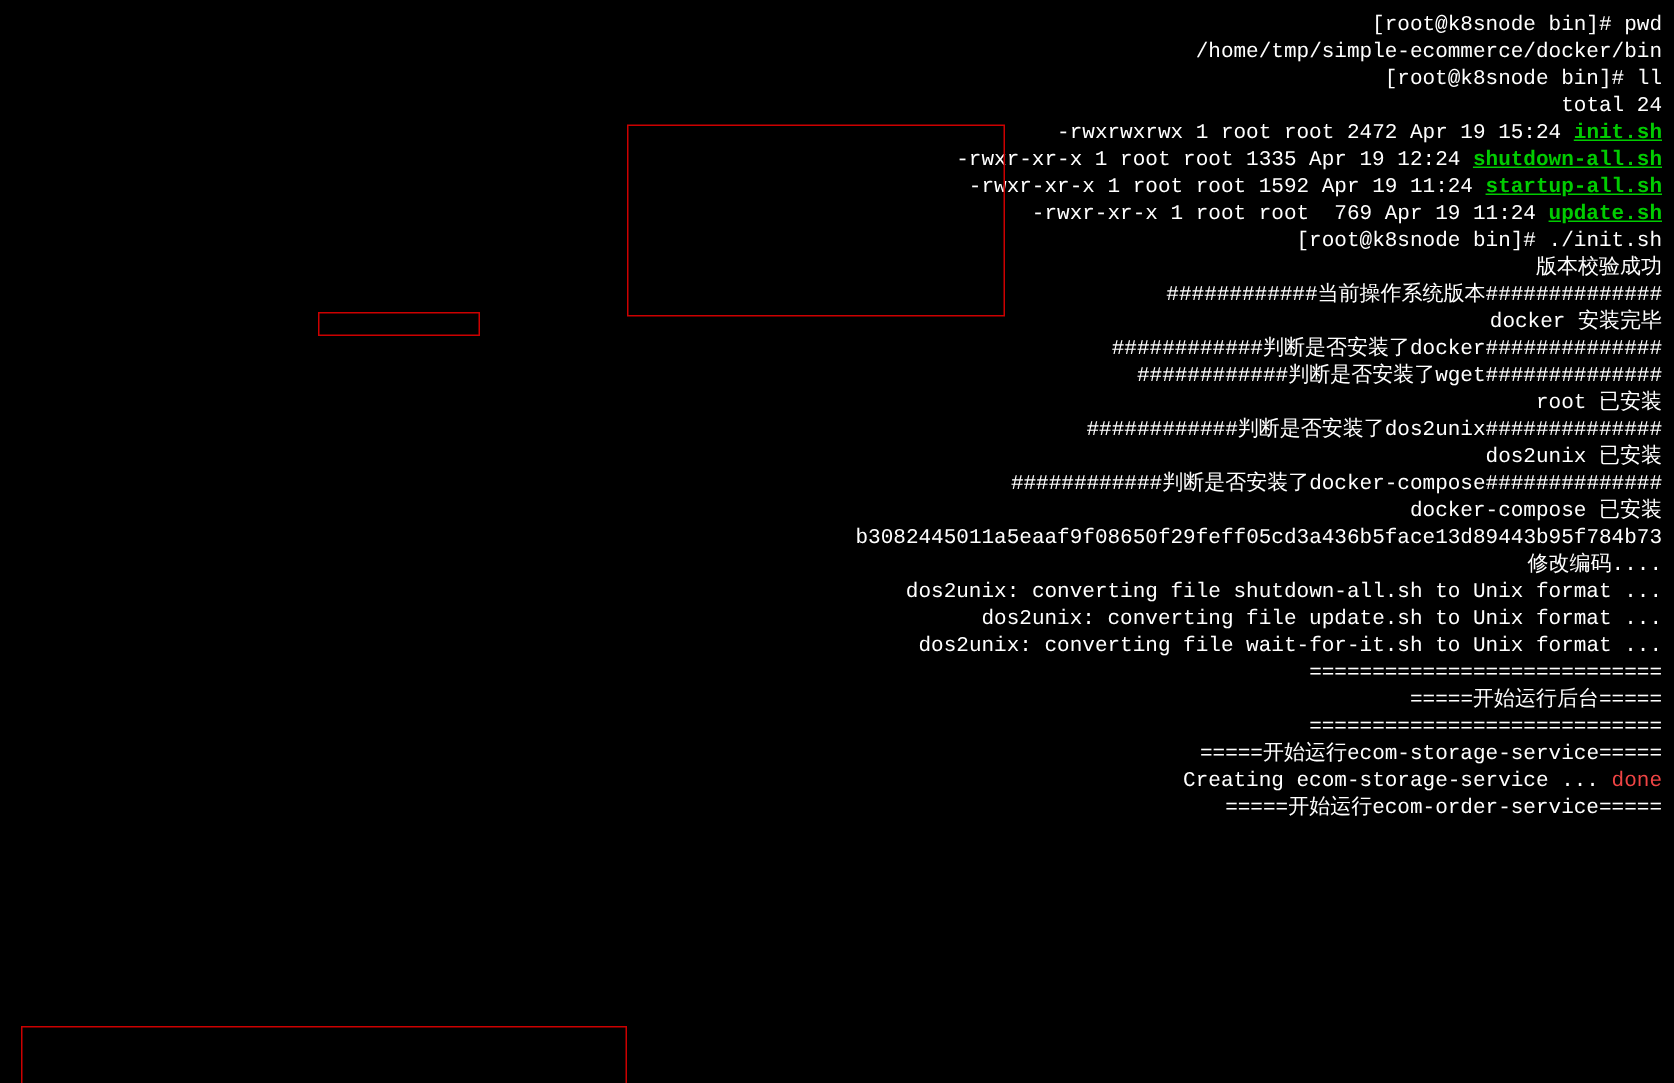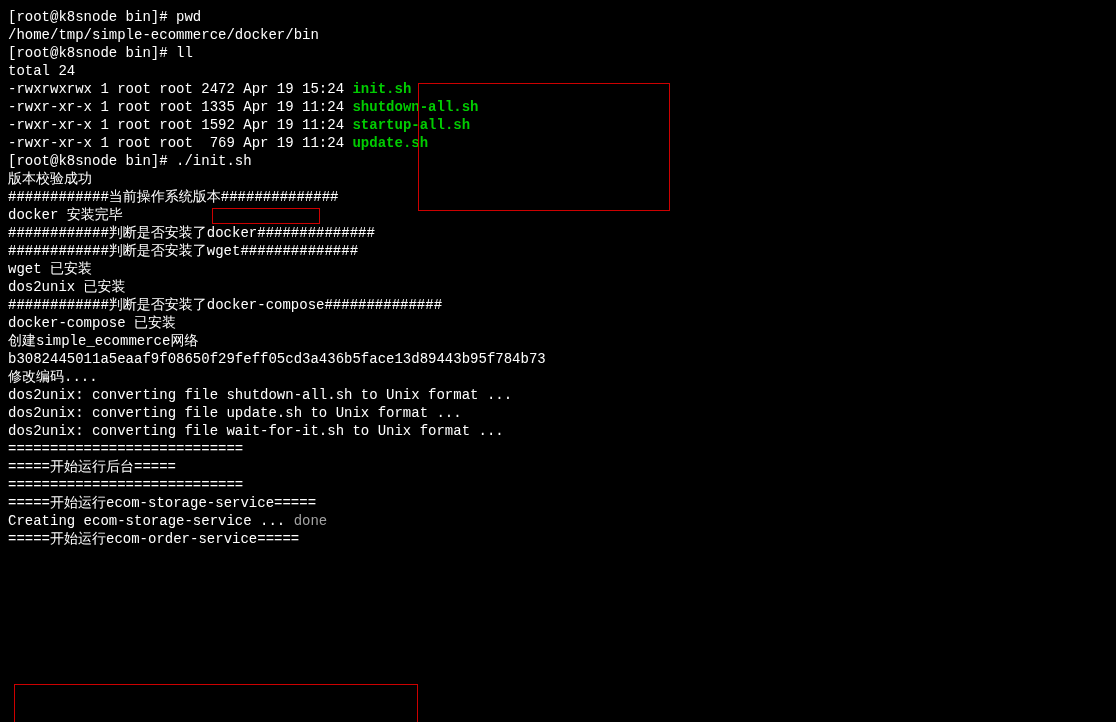--- a/index.html
+++ b/index.html
@@ -1,39 +1,41 @@
 <!DOCTYPE html>
 <html><head>
   <meta charset="utf-8">
   <style>
     * {
       margin: 0;
       padding: 0;
       box-sizing: border-box;
+      text-align: right;
     }
     body {
       background: #000;
       color: #fff;
       font-family: 'Courier New', Consolas, monospace;
       font-size: 14px;
       line-height: 18px;
       padding: 8px;
       width: 1116px;
       height: 722px;
       overflow: hidden;
     }
     .line {
       white-space: pre;
     }
     .green {
       color: #00cc00;
       font-weight: bold;
+      text-decoration: underline;
     }
     .green-dim {
-      color: #a3a3a3;
+      color: #ef4444;
       margin-top: 11px;
     }
     .red-box-1 {
       border: 1px solid #cc0000;
       position: absolute;
       pointer-events: none;
     }
     .box-scripts {
       left: 410px;
       top: 75px;
@@ -58,34 +60,34 @@
   </style>
 </head>
 <body>
 
 <div class="terminal">
   <div class="line"><span>[root@k8snode bin]#</span> <span>pwd</span></div>
   <div class="line">/home/tmp/simple-ecommerce/docker/bin</div>
   <div class="line"><span>[root@k8snode bin]#</span> <span>ll</span></div>
   <div class="line">total 24</div>
   <div class="line"><span>-rwxrwxrwx 1 root root 2472 Apr 19 15:24 </span><span class="green">init.sh</span></div>
-  <div class="line"><span>-rwxr-xr-x 1 root root 1335 Apr 19 11:24 </span><span class="green">shutdown-all.sh</span></div>
+  <div class="line"><span>-rwxr-xr-x 1 root root 1335 Apr 19 12:24 </span><span class="green">shutdown-all.sh</span></div>
   <div class="line"><span>-rwxr-xr-x 1 root root 1592 Apr 19 11:24 </span><span class="green">startup-all.sh</span></div>
   <div class="line"><span>-rwxr-xr-x 1 root root  769 Apr 19 11:24 </span><span class="green">update.sh</span></div>
   <div class="line"><span>[root@k8snode bin]#</span><span> ./init.sh</span></div>
   <div class="line">版本校验成功</div>
   <div class="line">############当前操作系统版本##############</div>
   <div class="line">docker 安装完毕</div>
   <div class="line">############判断是否安装了docker##############</div>
   <div class="line">############判断是否安装了wget##############</div>
-  <div class="line">wget 已安装</div>
+  <div class="line">root 已安装</div>
+  <div class="line">############判断是否安装了dos2unix##############</div>
   <div class="line">dos2unix 已安装</div>
   <div class="line">############判断是否安装了docker-compose##############</div>
   <div class="line">docker-compose 已安装</div>
-  <div class="line">创建simple_ecommerce网络</div>
   <div class="line">b3082445011a5eaaf9f08650f29feff05cd3a436b5face13d89443b95f784b73</div>
   <div class="line">修改编码....</div>
   <div class="line">dos2unix: converting file shutdown-all.sh to Unix format ...</div>
   <div class="line">dos2unix: converting file update.sh to Unix format ...</div>
   <div class="line">dos2unix: converting file wait-for-it.sh to Unix format ...</div>
   <div class="line">============================</div>
   <div class="line">=====开始运行后台=====</div>
   <div class="line">============================</div>
   <div class="line">=====开始运行ecom-storage-service=====</div>
   <div class="line"><span>Creating ecom-storage-service ... </span><span class="green-dim">done</span></div>

